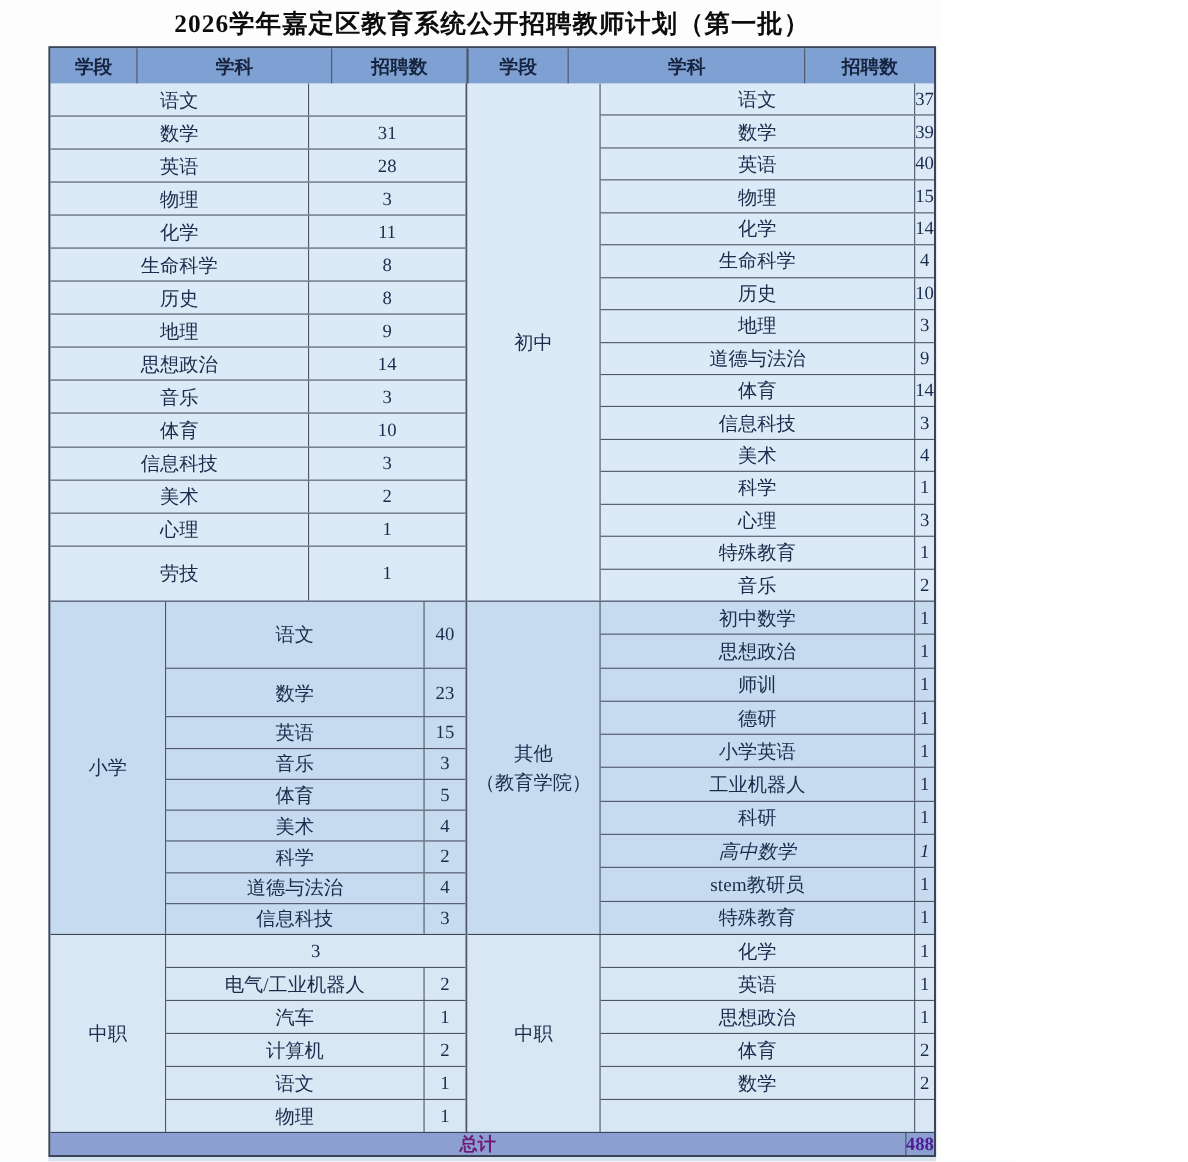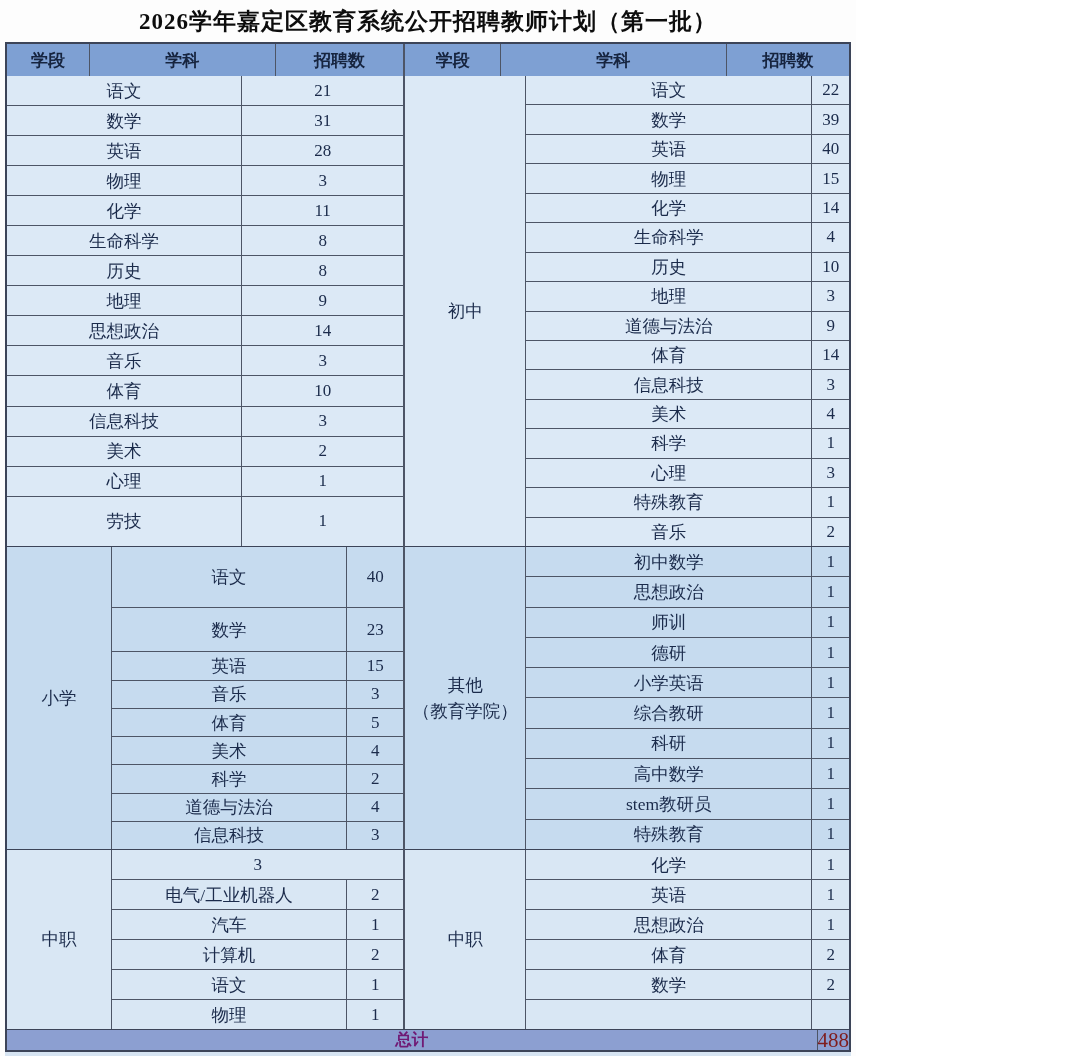--- a/index.html
+++ b/index.html
@@ -3,21 +3,21 @@
 <meta charset="utf-8">
 <style>
   * { box-sizing: border-box; margin: 0; padding: 0; }
   html, body { background: #ffffff; }
   body {
     width: 1080px; height: 1056px;
     font-family: "Liberation Serif", "DejaVu Serif", serif;
     color: var(--text, #1b2b4b);
     overflow: hidden;
   }
-  .page { width: 856px; height: 1056px; background: #fdfdfd; display: flex; flex-direction: column; }
+  .page { width: 856px; height: 1056px; background: #fdfdfd; display: flex; flex-direction: column; padding-left: 39px; }
   .title {
     height: 42px; line-height: 44px; text-align: center;
     font-size: 23px; font-weight: bold; color: #0d0d0d;
     letter-spacing: 1px;
   }
   .table {
     margin: 0 5px; height: 1010px;
     border: 2px solid var(--line-strong, #3c4458);
     display: flex; flex-direction: column;
     background: var(--band1-bg, #dce9f6);
@@ -72,21 +72,21 @@
     background: var(--footer-bg, #8c9fd1);
     border-top: 1.5px solid var(--line-strong, #3c4458);
   }
   .footer-label {
     width: 911px; display: flex; align-items: center; justify-content: center;
     font-size: 16.5px; font-weight: bold; color: #701a75;
     border-right: 1px solid var(--line, #4d5566);
   }
   .footer-value {
     flex: 1 1 auto; display: flex; align-items: center; justify-content: center;
-    font-size: 21px; font-weight: normal; color: #7f1d1d;
+    font-size: 17px; font-weight: bold; color: #4c1d95;
   }
 </style>
 </head>
 <body>
 
 <div class="page">
   <div class="title">2026学年嘉定区教育系统公开招聘教师计划（第一批）</div>
 
   <div class="table">
     <div class="header-row">
@@ -97,21 +97,20 @@
       <div class="hcell h-right-subj">学科</div>
       <div class="hcell h-right-cnt">招聘数</div>
     </div>
 
     <div class="body">
       <div class="half half-left" id="half-left">
           <div class="band b0 first">
             <div class="rows">
               <div class="row first" style="flex-grow: 1;">
                 <div class="cell subj">语文</div>
-                <div class="cell cnt">21</div>
               </div>
               <div class="row" style="flex-grow: 1;">
                 <div class="cell subj">数学</div>
                 <div class="cell cnt">31</div>
               </div>
               <div class="row" style="flex-grow: 1;">
                 <div class="cell subj">英语</div>
                 <div class="cell cnt">28</div>
               </div>
               <div class="row" style="flex-grow: 1;">
@@ -233,21 +232,21 @@
               </div>
             </div>
           </div>
         </div>
       <div class="half half-right" id="half-right">
           <div class="band b0 first">
             <div class="stage-cell">初中</div>
             <div class="rows">
               <div class="row first" style="flex-grow: 1;">
                 <div class="cell subj">语文</div>
-                <div class="cell cnt">22</div>
+                <div class="cell cnt">37</div>
               </div>
               <div class="row" style="flex-grow: 1;">
                 <div class="cell subj">数学</div>
                 <div class="cell cnt">39</div>
               </div>
               <div class="row" style="flex-grow: 1;">
                 <div class="cell subj">英语</div>
                 <div class="cell cnt">40</div>
               </div>
               <div class="row" style="flex-grow: 1;">
@@ -322,28 +321,28 @@
               </div>
               <div class="row" style="flex-grow: 1;">
                 <div class="cell subj">德研</div>
                 <div class="cell cnt">1</div>
               </div>
               <div class="row" style="flex-grow: 1;">
                 <div class="cell subj">小学英语</div>
                 <div class="cell cnt">1</div>
               </div>
               <div class="row" style="flex-grow: 1;">
-                <div class="cell subj">综合教研</div>
+                <div class="cell subj">工业机器人</div>
                 <div class="cell cnt">1</div>
               </div>
               <div class="row" style="flex-grow: 1;">
                 <div class="cell subj">科研</div>
                 <div class="cell cnt">1</div>
               </div>
-              <div class="row" style="flex-grow: 1;">
+              <div class="row" style="flex-grow: 1; font-style: italic;">
                 <div class="cell subj">高中数学</div>
                 <div class="cell cnt">1</div>
               </div>
               <div class="row" style="flex-grow: 1;">
                 <div class="cell subj">stem教研员</div>
                 <div class="cell cnt">1</div>
               </div>
               <div class="row" style="flex-grow: 1;">
                 <div class="cell subj">特殊教育</div>
                 <div class="cell cnt">1</div>

